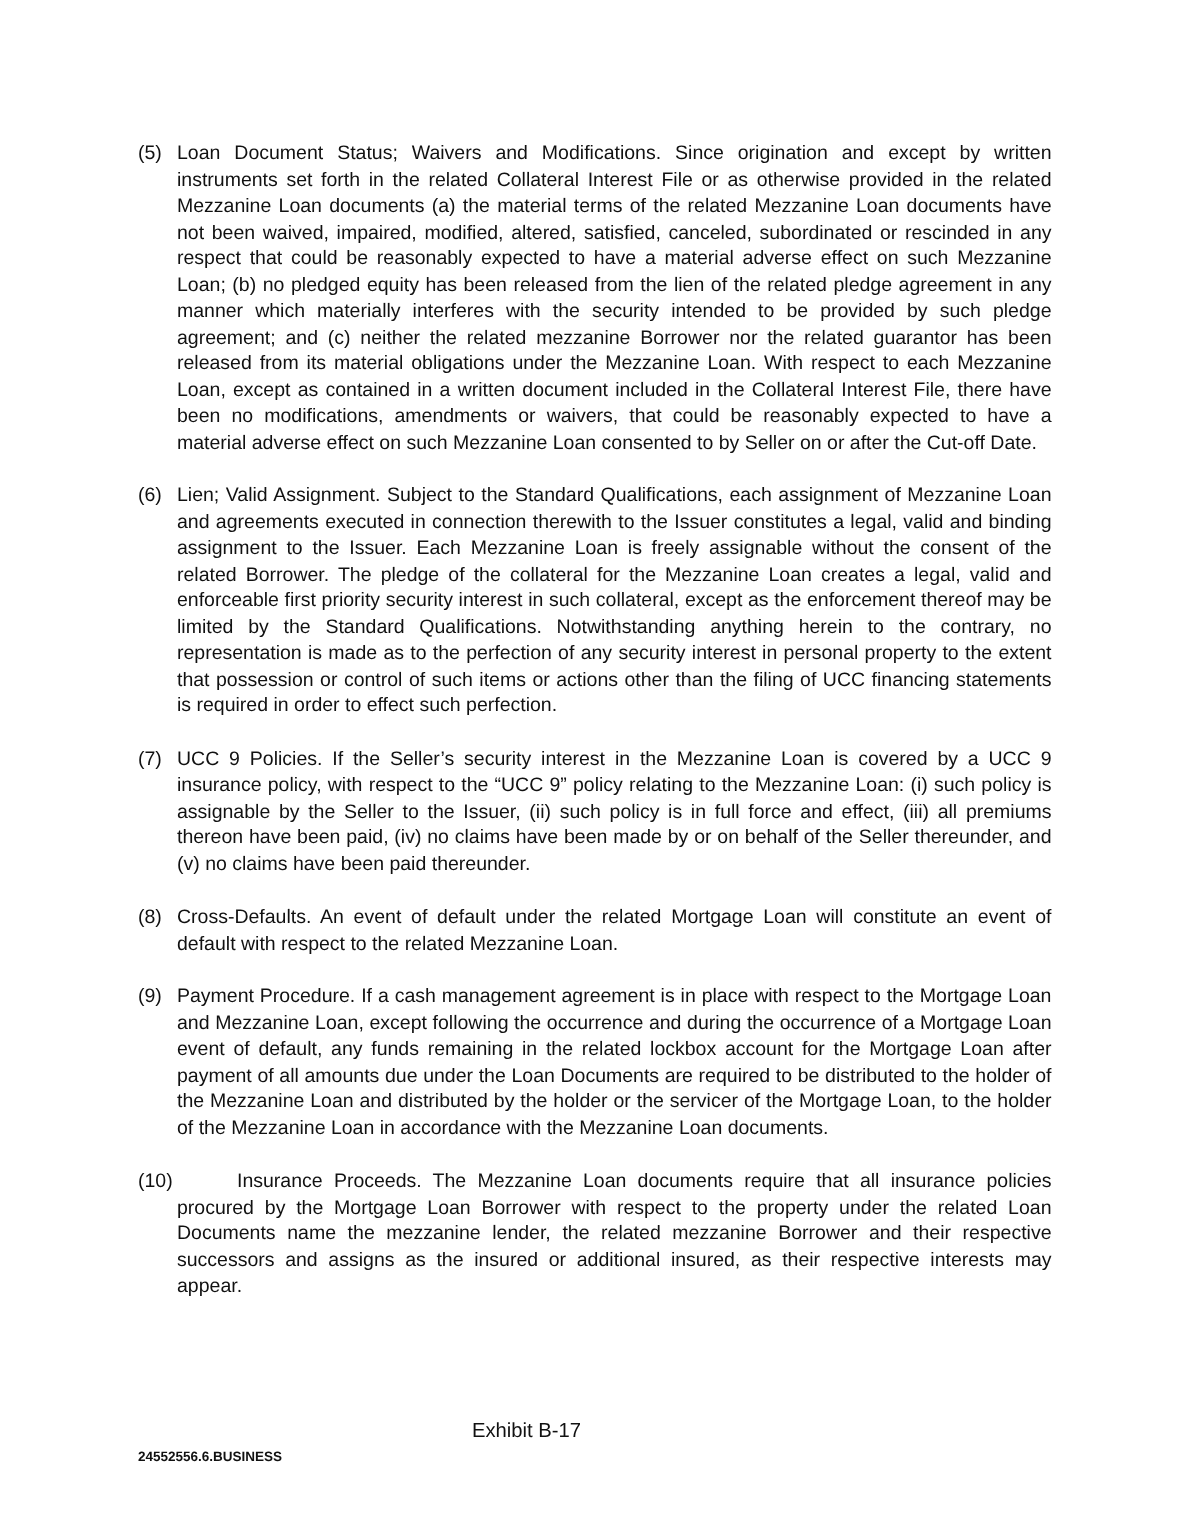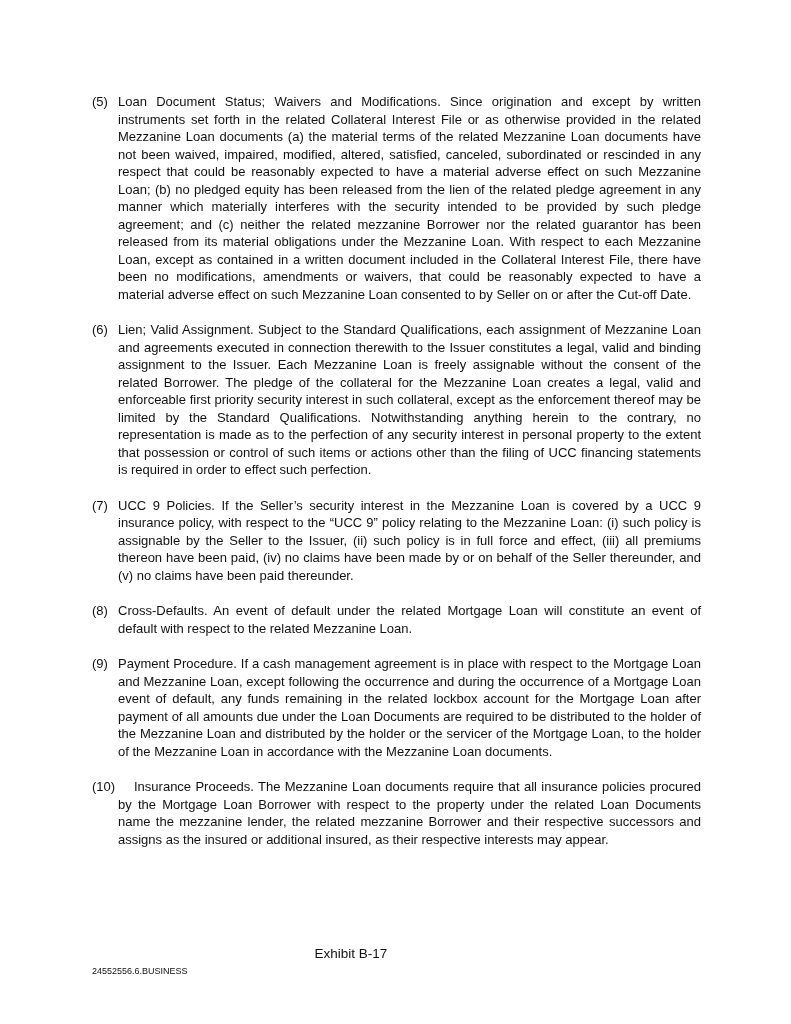--- a/index.html
+++ b/index.html
@@ -32,37 +32,38 @@
   }
   .para .num {
     position: absolute;
     left: 0;
     top: 0;
     white-space: nowrap;
   }
   .para .title {
   }
   .para-10 .title {
-    margin-left: 16px;
+    margin-left: 40px;
   }
   .footer-center {
     position: absolute;
     left: 0;
     top: 946px;
     width: 702px;
     text-align: center;
     font-size: 13.5px;
     color: #111111;
   }
   .footer-left {
     position: absolute;
     left: 92px;
     top: 966px;
     font-size: 9px;
     color: #111111;
+    font-weight: bold;
   }
 </style>
 </head>
 <body>
 
 <div class="page">
   <div class="content">
 
     <div class="para">
       <span class="num">(5)</span><span class="title">Loan Document Status; Waivers and Modifications</span><span class="body">.  Since origination and except by written instruments set forth in the related Collateral Interest File or as otherwise provided in the related Mezzanine Loan documents (a) the material terms of the related Mezzanine Loan documents have not been waived, impaired, modified, altered, satisfied, canceled, subordinated or rescinded in any respect that could be reasonably expected to have a material adverse effect on such Mezzanine Loan; (b) no pledged equity has been released from the lien of the related pledge agreement in any manner which materially interferes with the security intended to be provided by such pledge agreement; and (c) neither the related mezzanine Borrower nor the related guarantor has been released from its material obligations under the Mezzanine Loan.  With respect to each Mezzanine Loan, except as contained in a written document included in the Collateral Interest File, there have been no modifications, amendments or waivers, that could be reasonably expected to have a material adverse effect on such Mezzanine Loan consented to by Seller on or after the Cut-off Date.</span>

